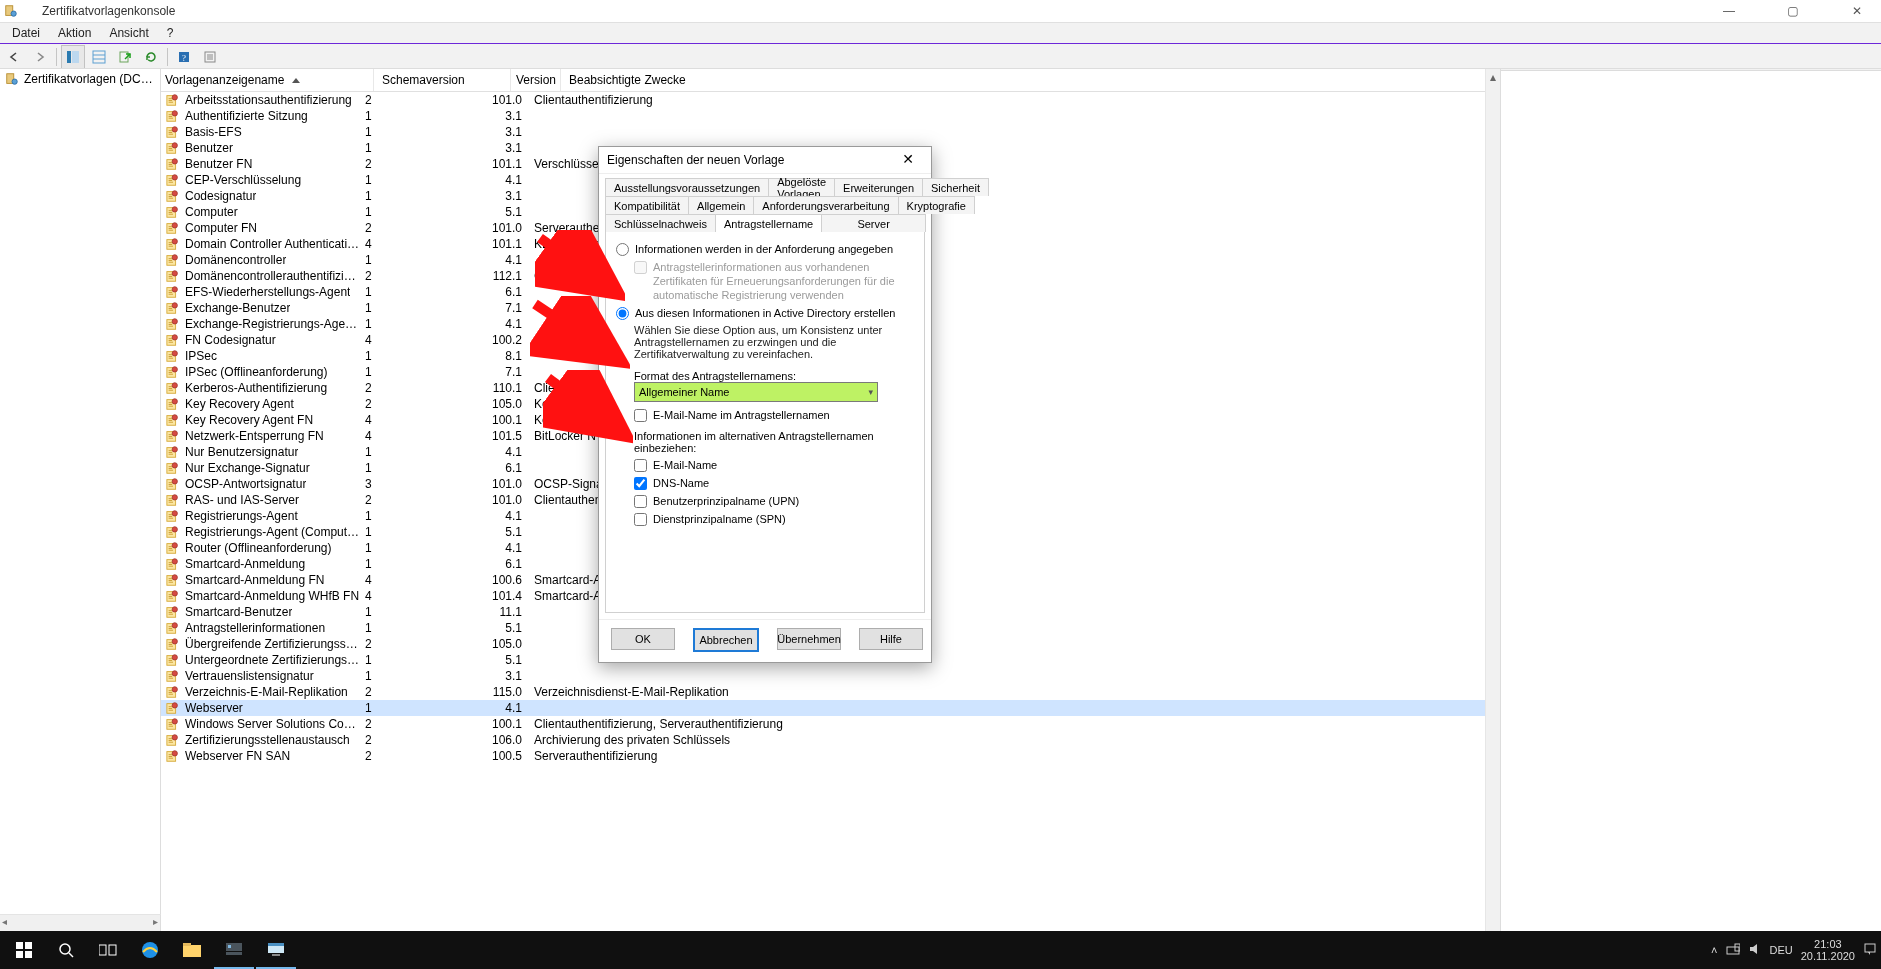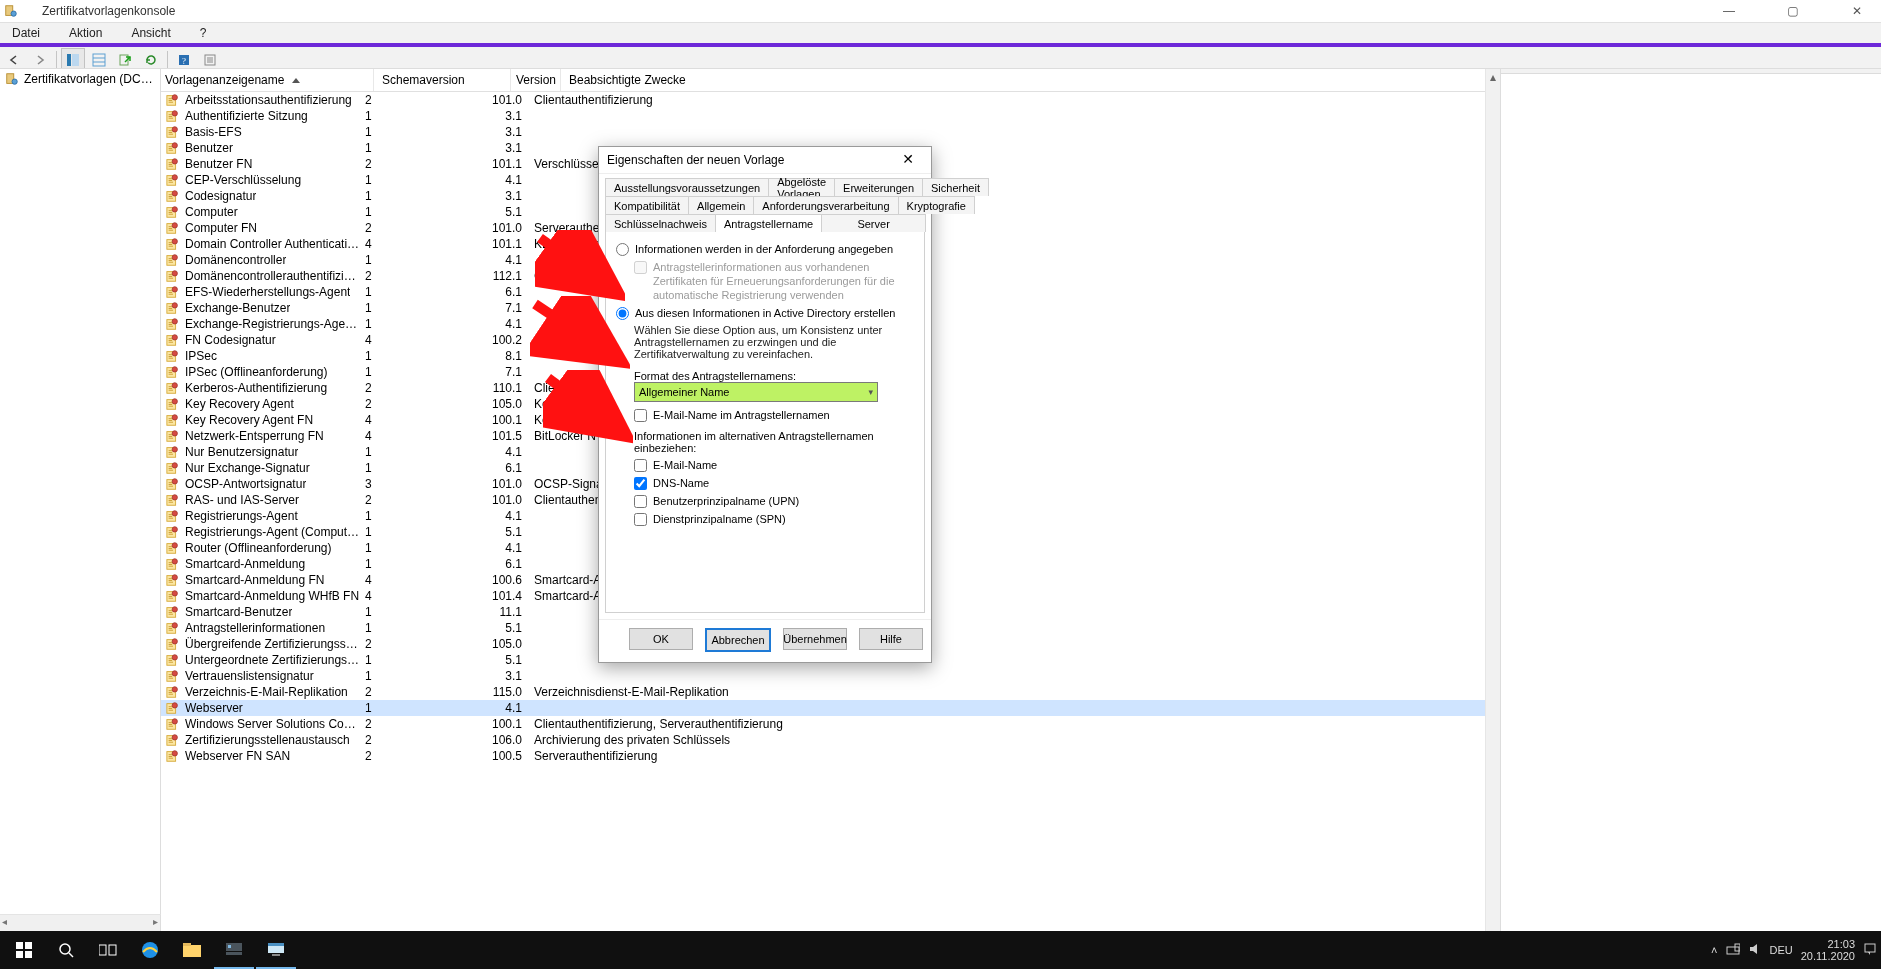--- a/index.html
+++ b/index.html
@@ -22,21 +22,21 @@
   }
   html,body{margin:0;padding:0;height:100%;background:#000;}
   body{overflow:hidden;}
   
   .app{position:absolute;inset:0;background:var(--win-bg);}
   .titlebar{height:22px;display:flex;align-items:center;background:#fff;border-bottom:1px solid #e0e0e0;gap:24px;padding:0 4px;}
   .titlebar .app-icon{width:14px;height:14px;display:inline-block;}
   .titlebar .title{flex:0 0 auto;color:#333;}
   .titlebar .spacer{flex:1;}
   .winbtn{width:40px;height:22px;display:flex;align-items:center;justify-content:center;color:#555;}
-  .menubar{height:20px;background:var(--win-menubar);display:flex;align-items:center;gap:13px;padding:0 4px;border-bottom:4px solid #6d28d9;}
+  .menubar{height:20px;background:var(--win-menubar);display:flex;align-items:center;gap:2px;padding:0 4px;border-bottom:1px solid #6d28d9;}
   .menubar span{padding:0 8px;color:#222;}
   .toolbar{height:26px;background:var(--win-menubar);display:flex;align-items:center;gap:2px;padding:0 2px;border-bottom:1px solid #dcdcdc;}
   .tbtn{width:22px;height:22px;display:flex;align-items:center;justify-content:center;border:1px solid transparent;}
   .tbtn.active{border:1px solid #c2c2c2;background:#e8e8e8;}
   .tsep{width:1px;height:18px;background:#c5c5c5;margin:0 2px;}
   
   .body{position:absolute;top:68px;left:0;right:0;bottom:38px;display:flex;border-top:1px solid #ddd;}
   .tree{width:160px;border-right:1px solid #ddd;background:#fff;overflow:hidden;}
   .tree-item{display:flex;align-items:center;gap:4px;padding:2px 4px;}
   .tree-scroll-h{position:absolute;bottom:38px;left:0;width:160px;height:16px;background:#f0f0f0;border-top:1px solid #e4e4e4;border-right:1px solid #ddd;}
@@ -63,21 +63,21 @@
   .tab{border:1px solid var(--tab-border);border-bottom:none;padding:1px 8px;background:#f4f4f4;margin-right:-1px;font-size:11px;height:15px;display:flex;align-items:center;} .tab.active{background:var(--active-tab-bg);position:relative;z-index:2;}
   .tabstrip{border:1px solid var(--tab-border);margin:0 6px 6px 6px;padding:6px 10px 12px 10px;font-size:11px;}
   .tabrow{display:flex;width:100%;}
   .tabrow:first-child .tab:first-child{margin-left:0;}
   .radio,.check{display:flex;align-items:flex-start;gap:6px;margin:4px 0;font-size:11px;line-height:14px;}
   .radio input,.check input{margin:1px 0 0 0;}
   .disabled{color:var(--disabled);}
   .inset{margin-left:18px;}
   .combobox{display:flex;align-items:center;border:1px solid var(--field-border);background:#bef264;height:18px;width:234px;padding:0 4px;font-size:11px;justify-content:space-between;}
   .combobox .chev{font-size:9px;color:#555;}
-  .dlg-buttons{display:flex;justify-content:flex-end;gap:12px;padding:8px 8px 10px 8px;border-top:1px solid #eee;}
+  .dlg-buttons{display:flex;justify-content:flex-end;gap:18px;padding:8px 8px 10px 8px;border-top:1px solid #eee;}
   .dlg-btn{width:62px;height:20px;border:1px solid var(--btn-border);background:var(--btn-face);font-size:11px;display:flex;align-items:center;justify-content:center;}
   .dlg-btn.primary{border:2px solid #1e7ad6;height:20px;}
   
   .arrow-overlay{position:absolute;pointer-events:none;}
   
   .taskbar{position:absolute;left:0;right:0;bottom:0;height:38px;background:#101010;display:flex;align-items:center;justify-content:space-between;color:#fff;padding:0 4px;}
   .task-left{display:flex;align-items:center;gap:2px;}
   .tbbtn{width:40px;height:38px;display:flex;align-items:center;justify-content:center;color:#fff;}
   .tbbtn.running{border-bottom:2px solid #76b9ed;box-sizing:border-box;}
   .tray{display:flex;align-items:center;gap:8px;}
@@ -1063,21 +1063,21 @@
     <div class="tray">
       <span>˄</span>
       <span><svg width="14" height="14">
             <rect x="1" y="5" width="12" height="7" fill="none" stroke="#ccc"></rect>
             <rect x="9" y="2" width="5" height="7" fill="none" stroke="#ccc"></rect>
           </svg></span>
       <span><svg width="14" height="14">
             <path d="M2 5 L5 5 L9 2 L9 12 L5 9 L2 9 z" fill="#ccc"></path>
           </svg></span>
       <span>DEU</span>
-      <div style="text-align:right;line-height:12px">
+      <div style="text-align:center;line-height:12px">
         <span>21:03</span><br>
         <span>20.11.2020</span>
       </div>
       <span><svg width="14" height="14">
             <rect x="2" y="2" width="10" height="8" fill="none" stroke="#ccc"></rect>
             <path d="M5 10 L7 13 L7 10" fill="#ccc"></path>
           </svg></span>
     </div>
   </div>
 </div>

